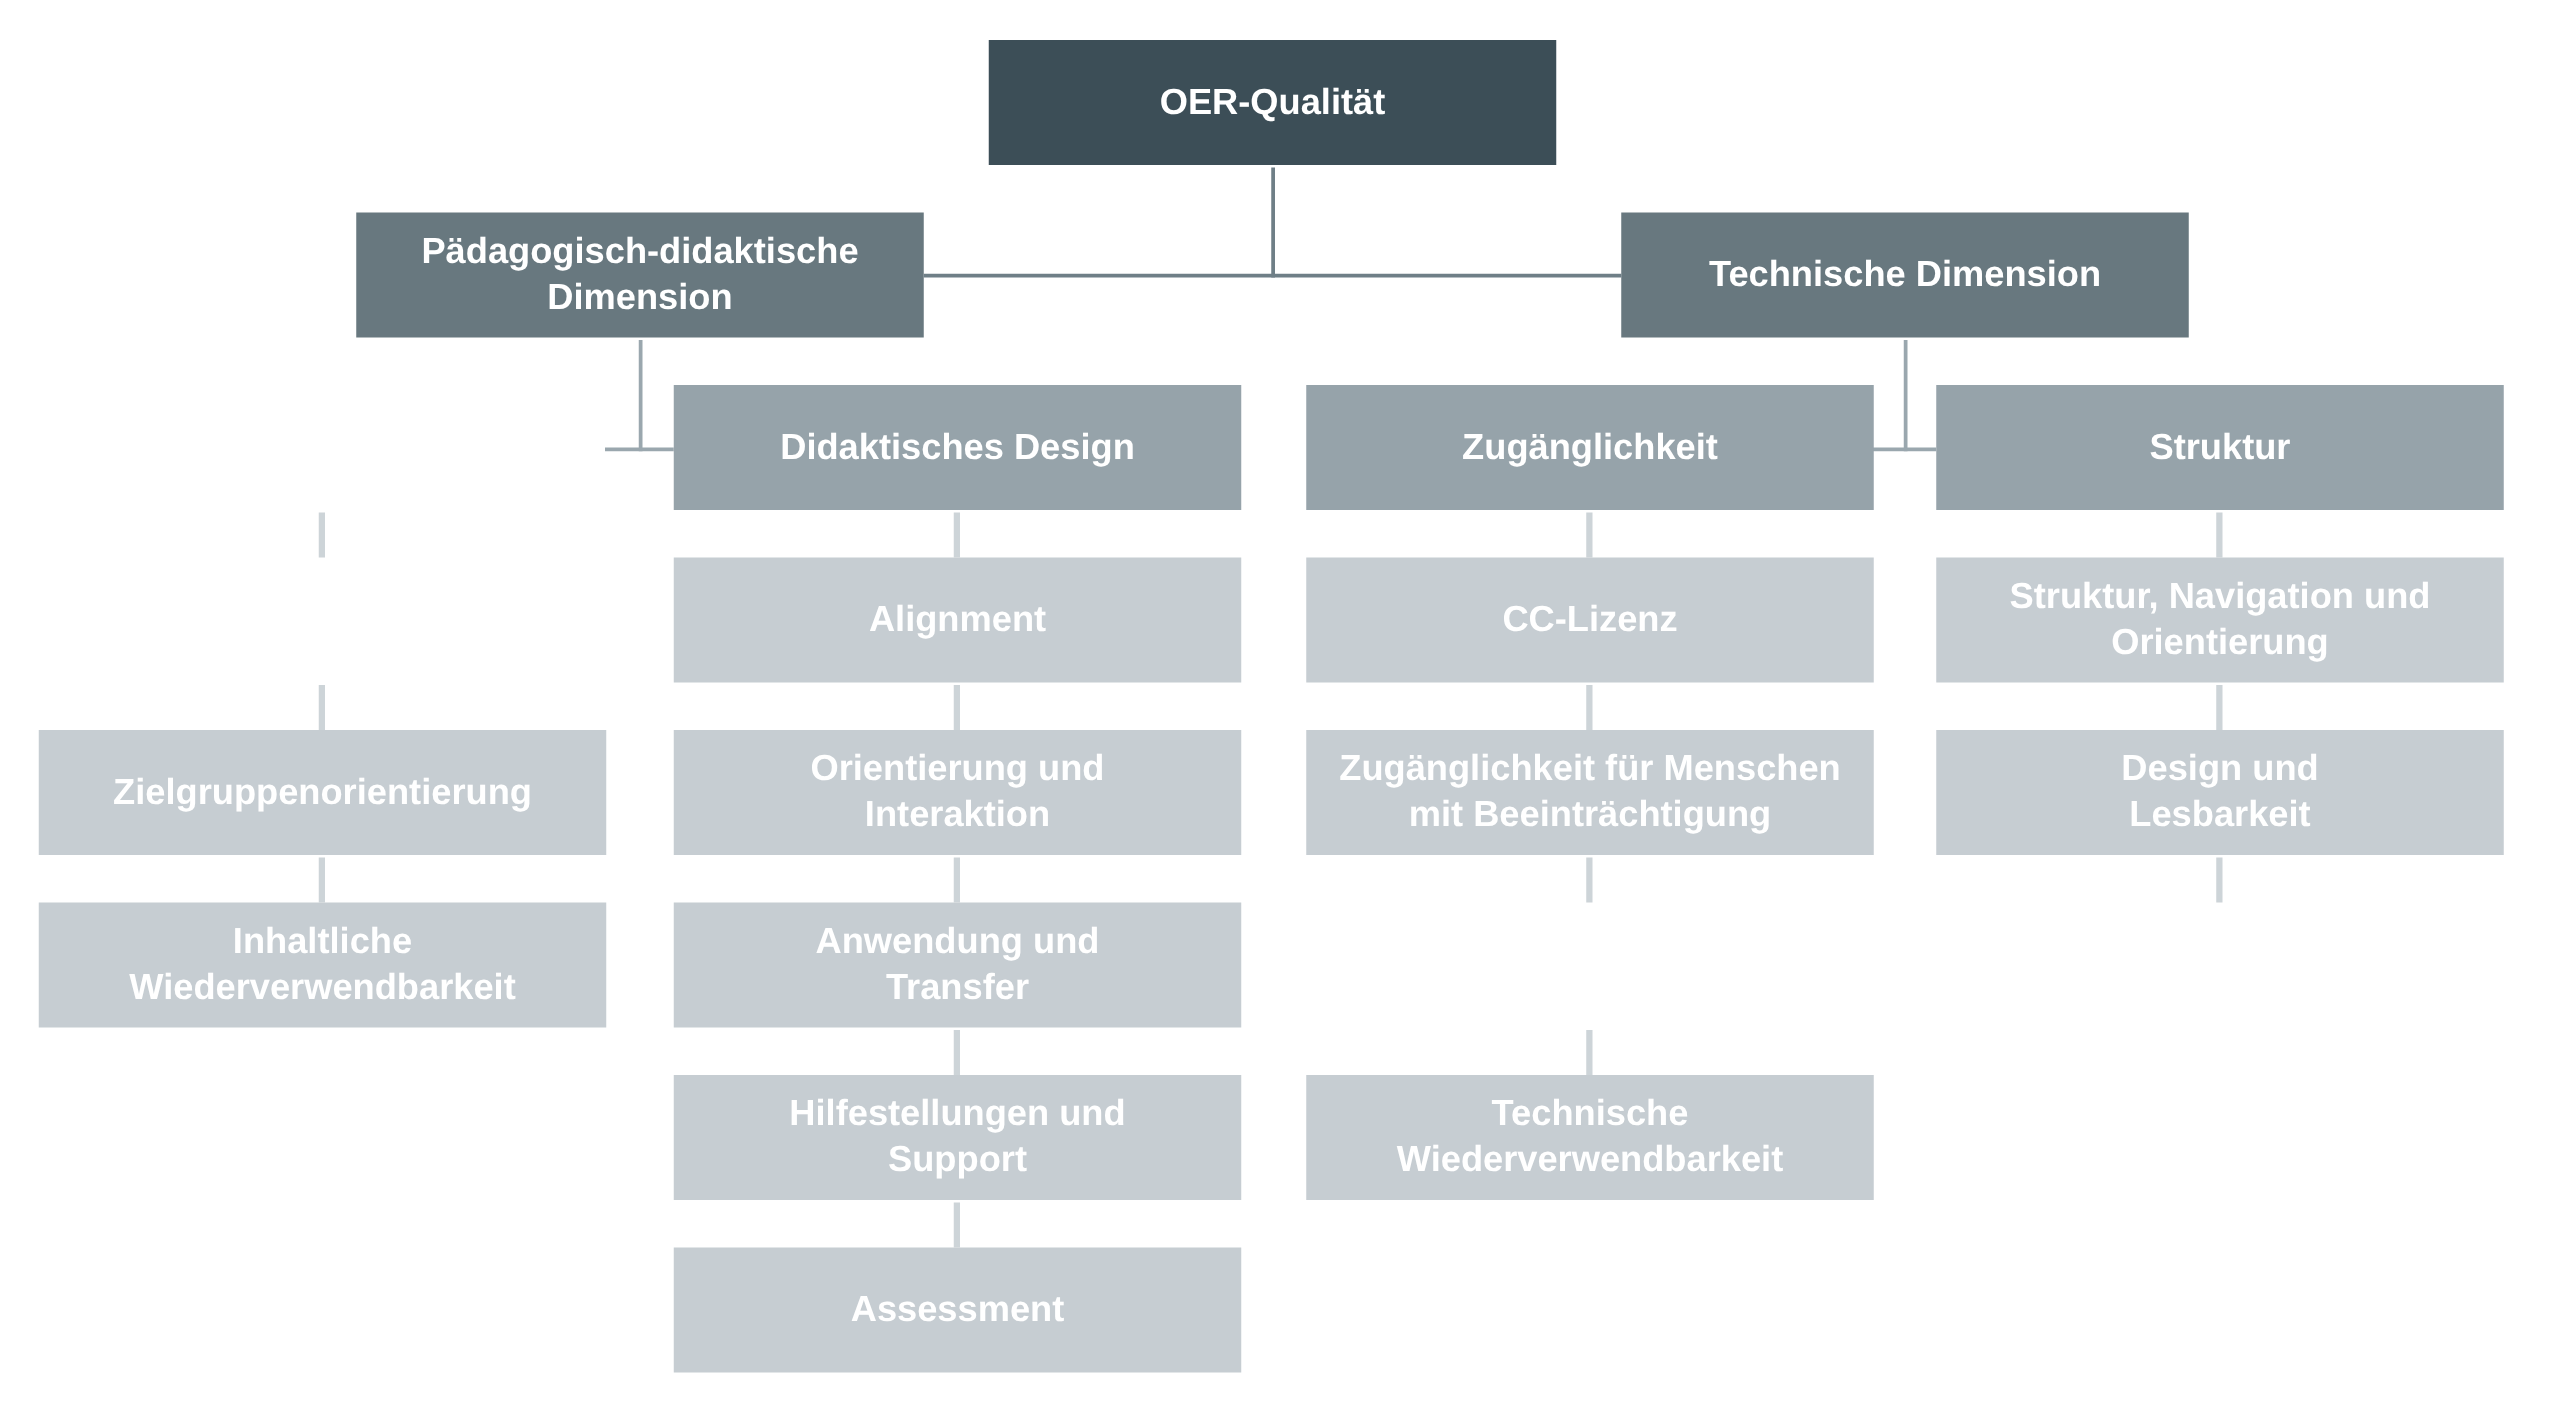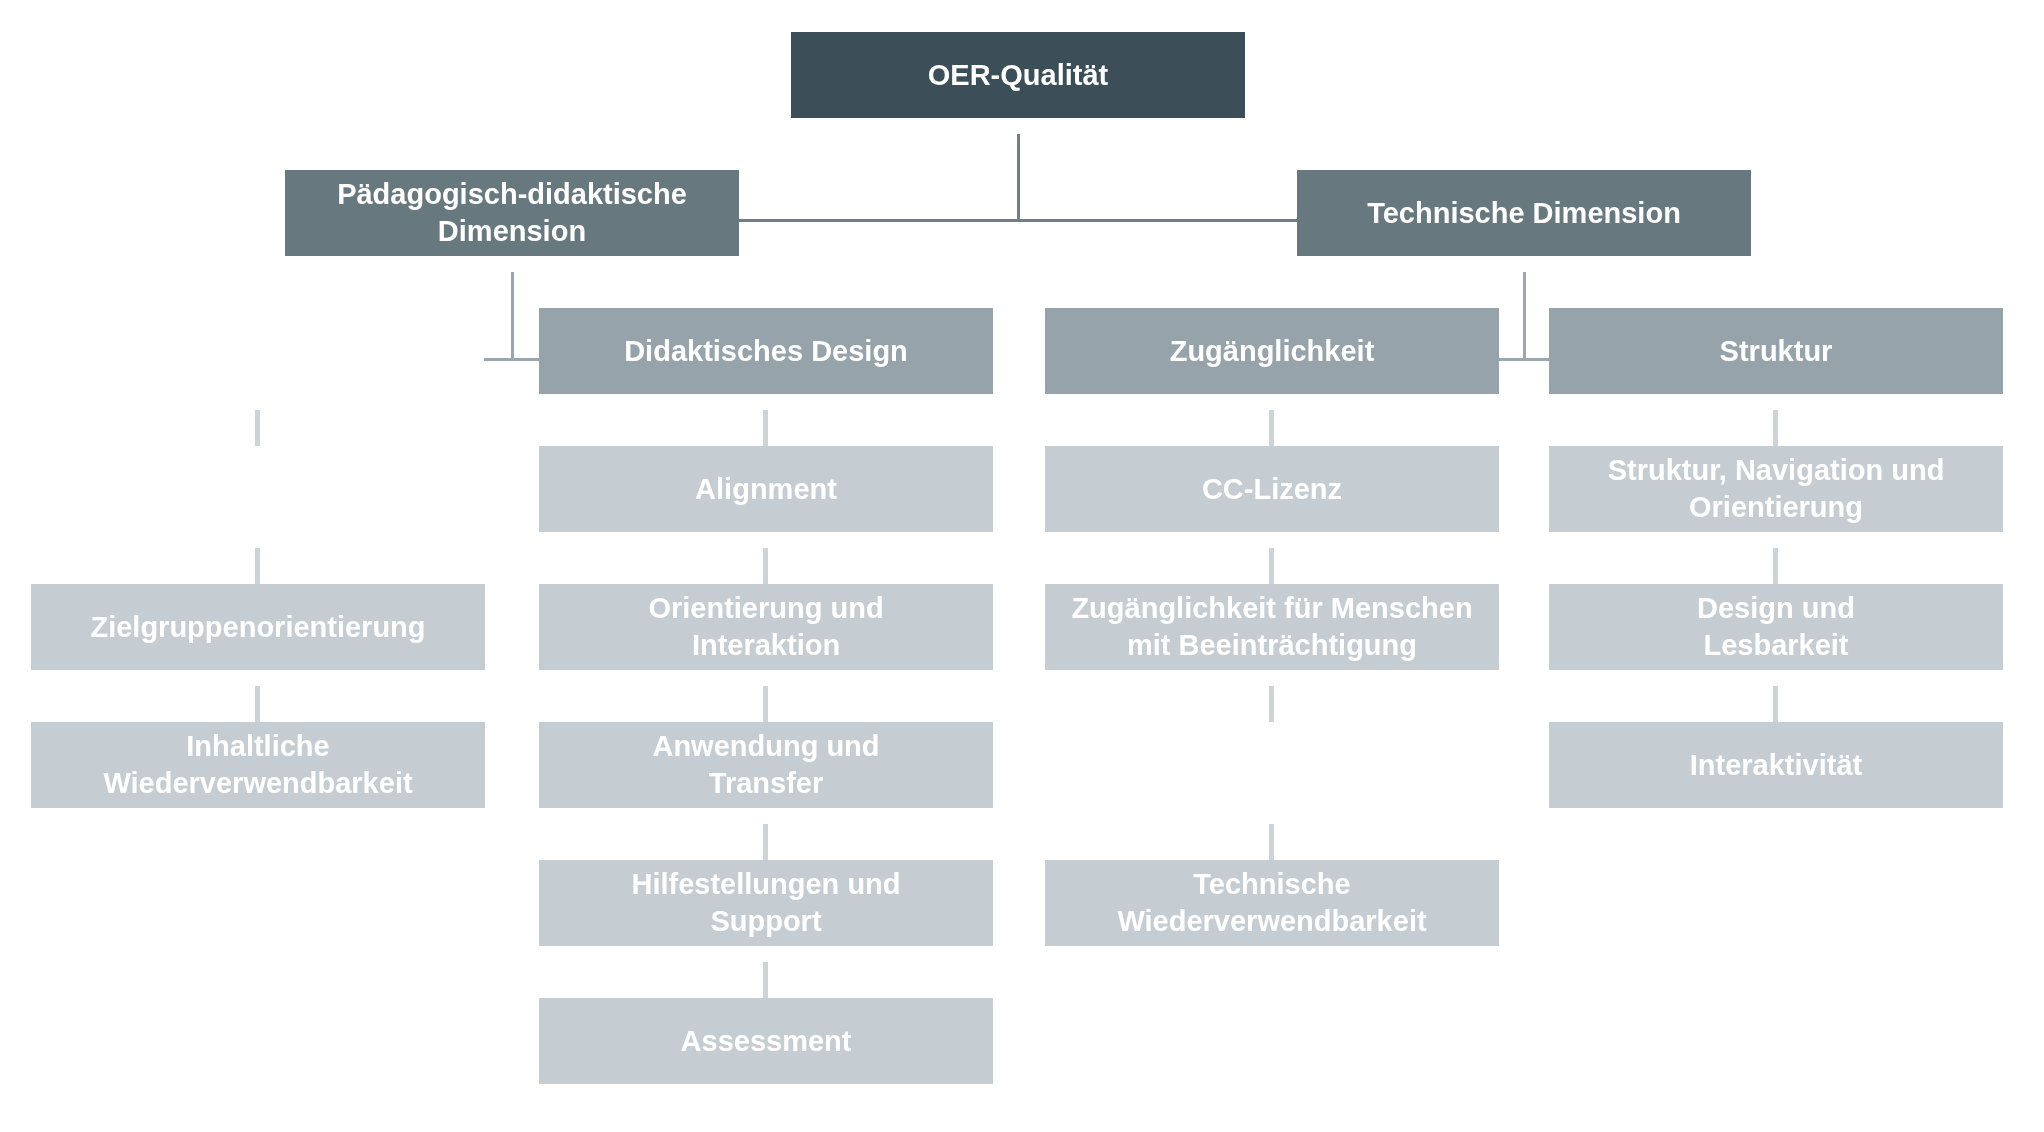--- a/index.html
+++ b/index.html
@@ -11,21 +11,21 @@
     position: relative;
     width: 2044px;
     height: 1132px;
     background: var(--background, #ffffff);
     font-family: "Liberation Sans", "DejaVu Sans", sans-serif;
     overflow: hidden;
   }
   .box {
     position: absolute;
     width: 454px;
-    height: 86px;
+    height: 100px;
     display: flex;
     align-items: center;
     justify-content: center;
     text-align: center;
     color: var(--text, #ffffff);
     font-weight: 700;
     font-size: 29px;
     line-height: 37px;
     white-space: pre-line;
     box-sizing: border-box;
@@ -98,15 +98,14 @@
   <div class="box lvl-item" style="left:1045px;top:446px">CC-Lizenz</div>
   <div class="box lvl-item" style="left:1045px;top:584px">Zugänglichkeit für Menschen
 mit Beeinträchtigung</div>
   <div class="box lvl-item" style="left:1045px;top:860px">Technische
 Wiederverwendbarkeit</div>
 
   <div class="box lvl-item" style="left:1549px;top:584px">Design und
 Lesbarkeit</div>
   <div class="box lvl-item" style="left:1549px;top:446px">Struktur, Navigation und
 Orientierung</div>
-  <div class="box lvl-item" style="left:1549px;top:722px">Interaktivität</div>
 
 </div>
 
 </body></html>

